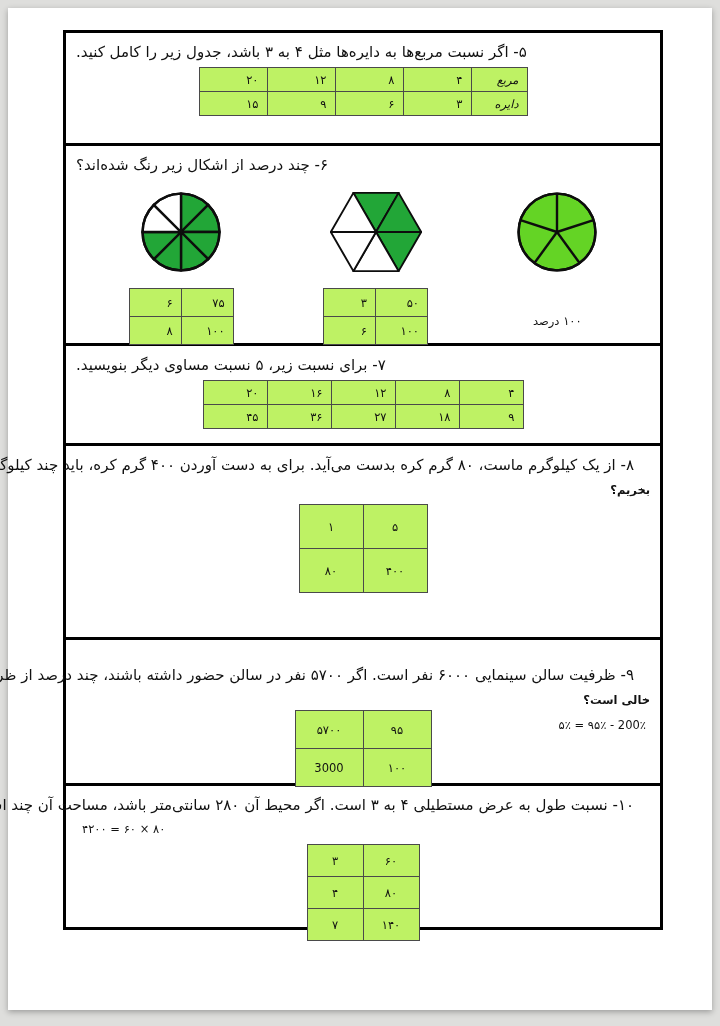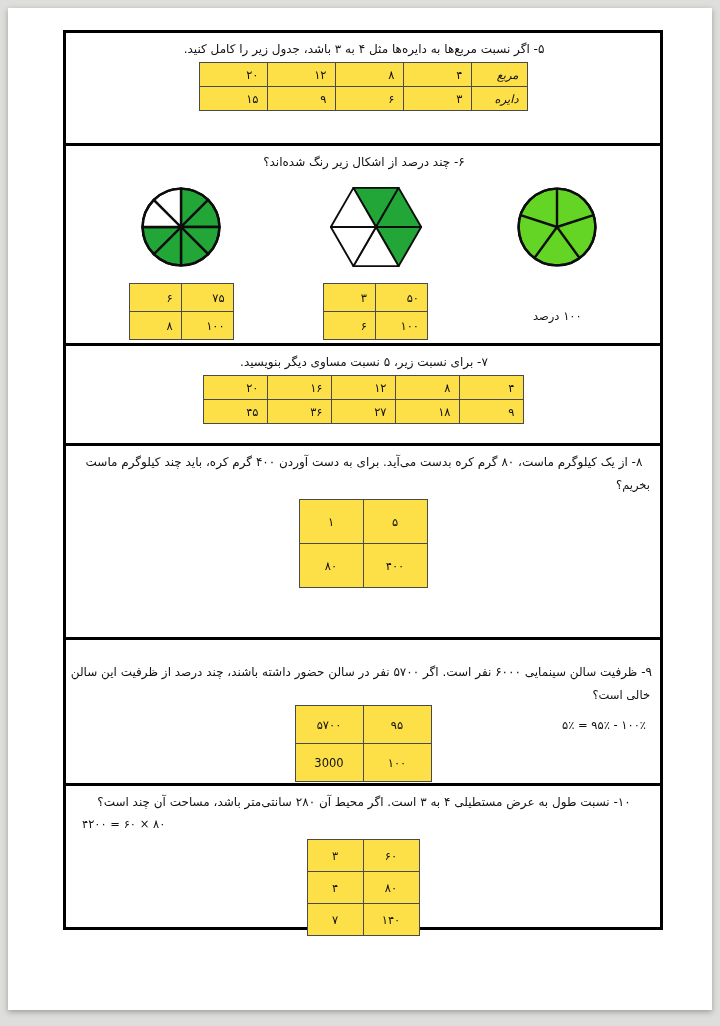--- a/index.html
+++ b/index.html
@@ -24,50 +24,51 @@
     background: #fff;
     direction: rtl;
   }
   .q-section {
     border-bottom: 3px solid #000;
     position: relative;
     padding: 0;
   }
   .q-section:last-child { border-bottom: none; }
   .q-text {
-    font-size: 12px;
+    font-size: 15px;
     color: #111;
     line-height: 1.75;
-    padding: 6px 8px 2px 10px;
-    text-align: center;
+    padding: 6px 26px 2px 10px;
+    text-align: left;
     direction: rtl;
     white-space: nowrap;
     letter-spacing: 0.1px;
   }
   .q-text2 {
     font-size: 11.5px;
     color: #111;
     line-height: 1.75;
     padding: 0 10px 4px 10px;
     text-align: right;
     direction: rtl;
+    font-weight: bold;
   }
   
   table.dt {
     border-collapse: collapse;
     direction: rtl;
   }
   table.dt td {
     border: 1px solid #4a4a4a;
     font-size: 11.5px;
     color: #111;
     text-align: right;
     padding: 3px 8px;
     vertical-align: middle;
-    background: #fde047;
+    background: #bef264;
   }
   .tbl-wrap { display: flex; justify-content: center; }
 
   
   #q5-table td { height: 24px; }
   #q5-table td.lbl { width: 56px; font-style: italic; }
   #q5-table td.val { width: 68px; }
 
   
   #q7-table td { height: 24px; width: 64px; }
@@ -276,21 +277,21 @@
             <td>۸۰</td>
           </tr>
         </tbody>
           </table>
       </div>
     </div>
 
     <div class="q-section" style="height:130px;margin-top:16px;">
       <div class="q-text">۹- ظرفیت سالن سینمایی ۶۰۰۰ نفر است. اگر ۵۷۰۰ نفر در سالن حضور داشته باشند، چند درصد از ظرفیت این سالن</div>
       <div class="q-text2">خالی است؟</div>
-      <div class="q9-right-calc" style="top:62px;">۱۰۰٪ - ۹۵٪ = ۵٪</div>
+      <div class="q9-right-calc" style="top:62px;">200٪ - ۹۵٪ = ۵٪</div>
       <div class="tbl-wrap" style="margin-top:-4px;">
         <table class="dt" id="q9-table">
           <tbody>
               <tr>
             <td>۹۵</td>
             <td>۵۷۰۰</td>
           </tr>
           <tr>
             <td>۱۰۰</td>
             <td>3000</td>

